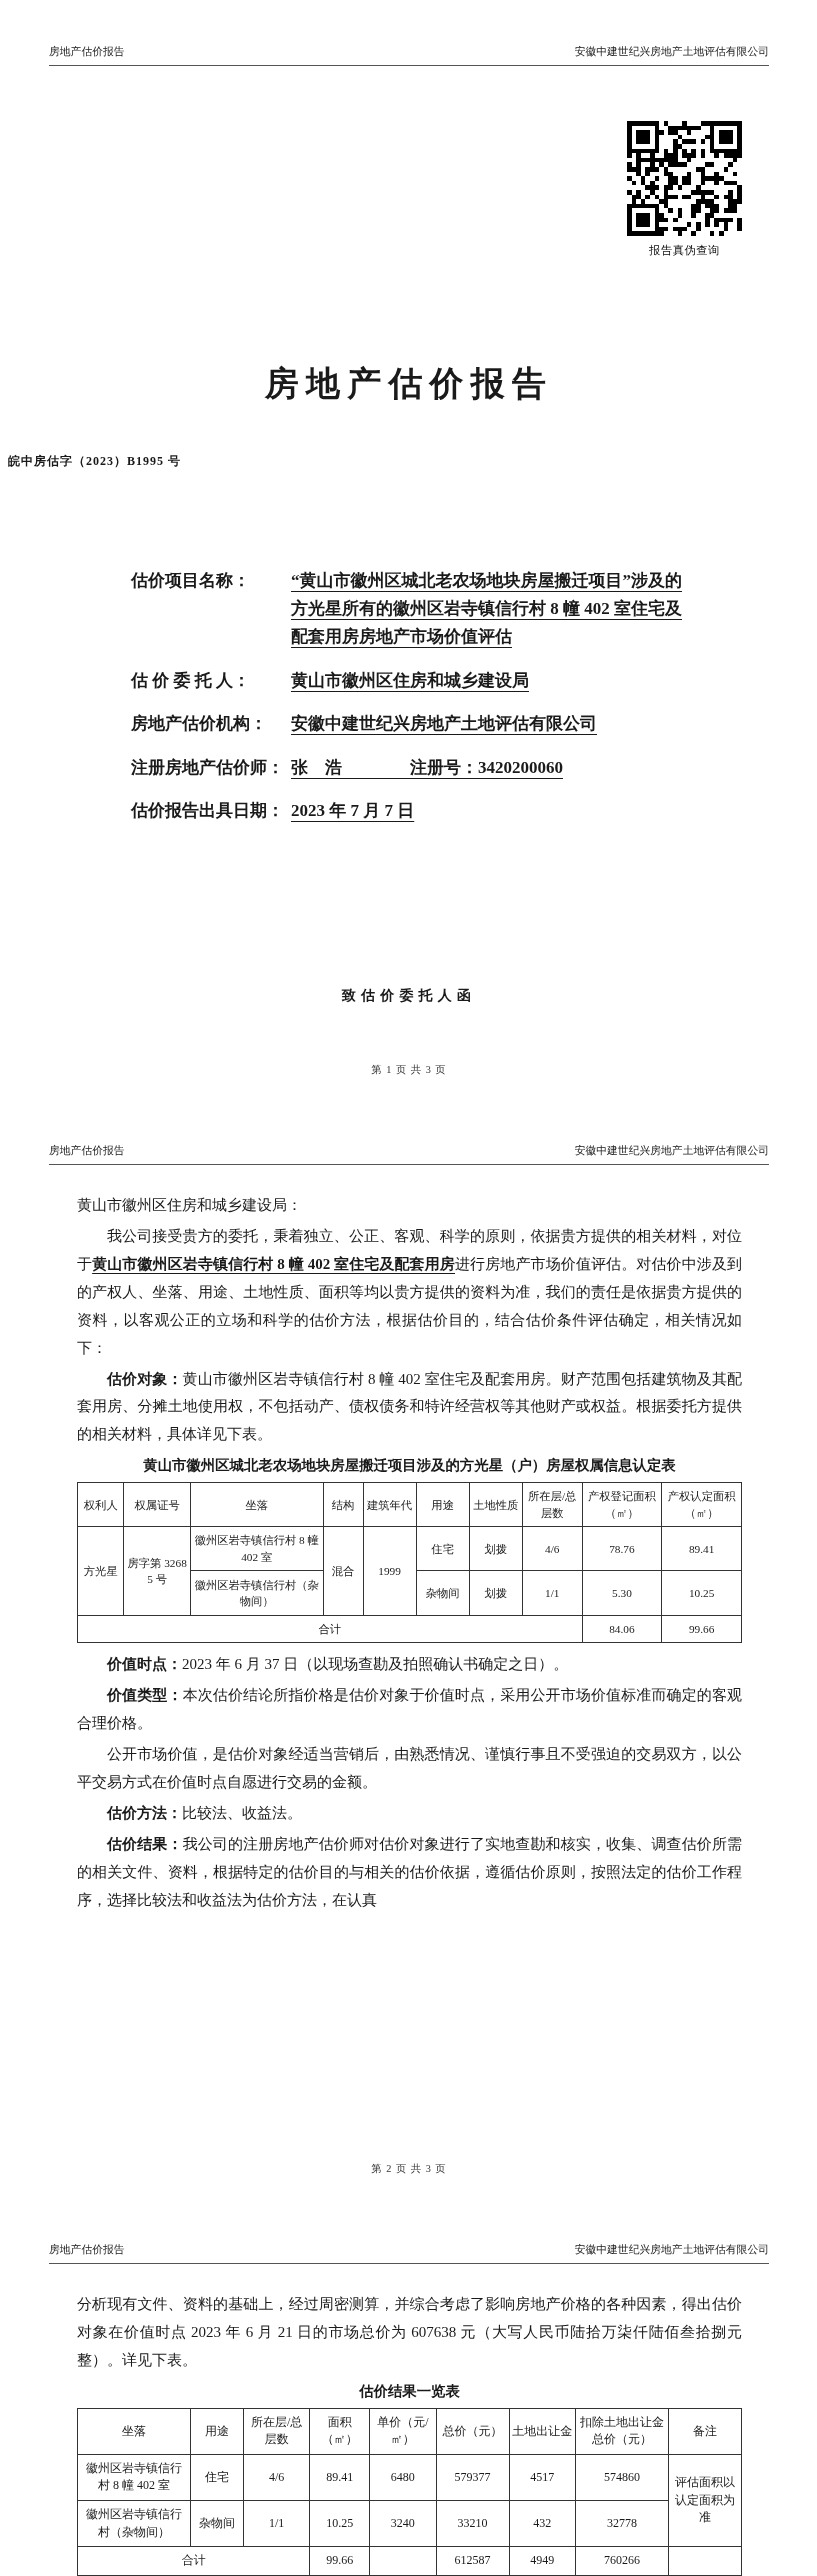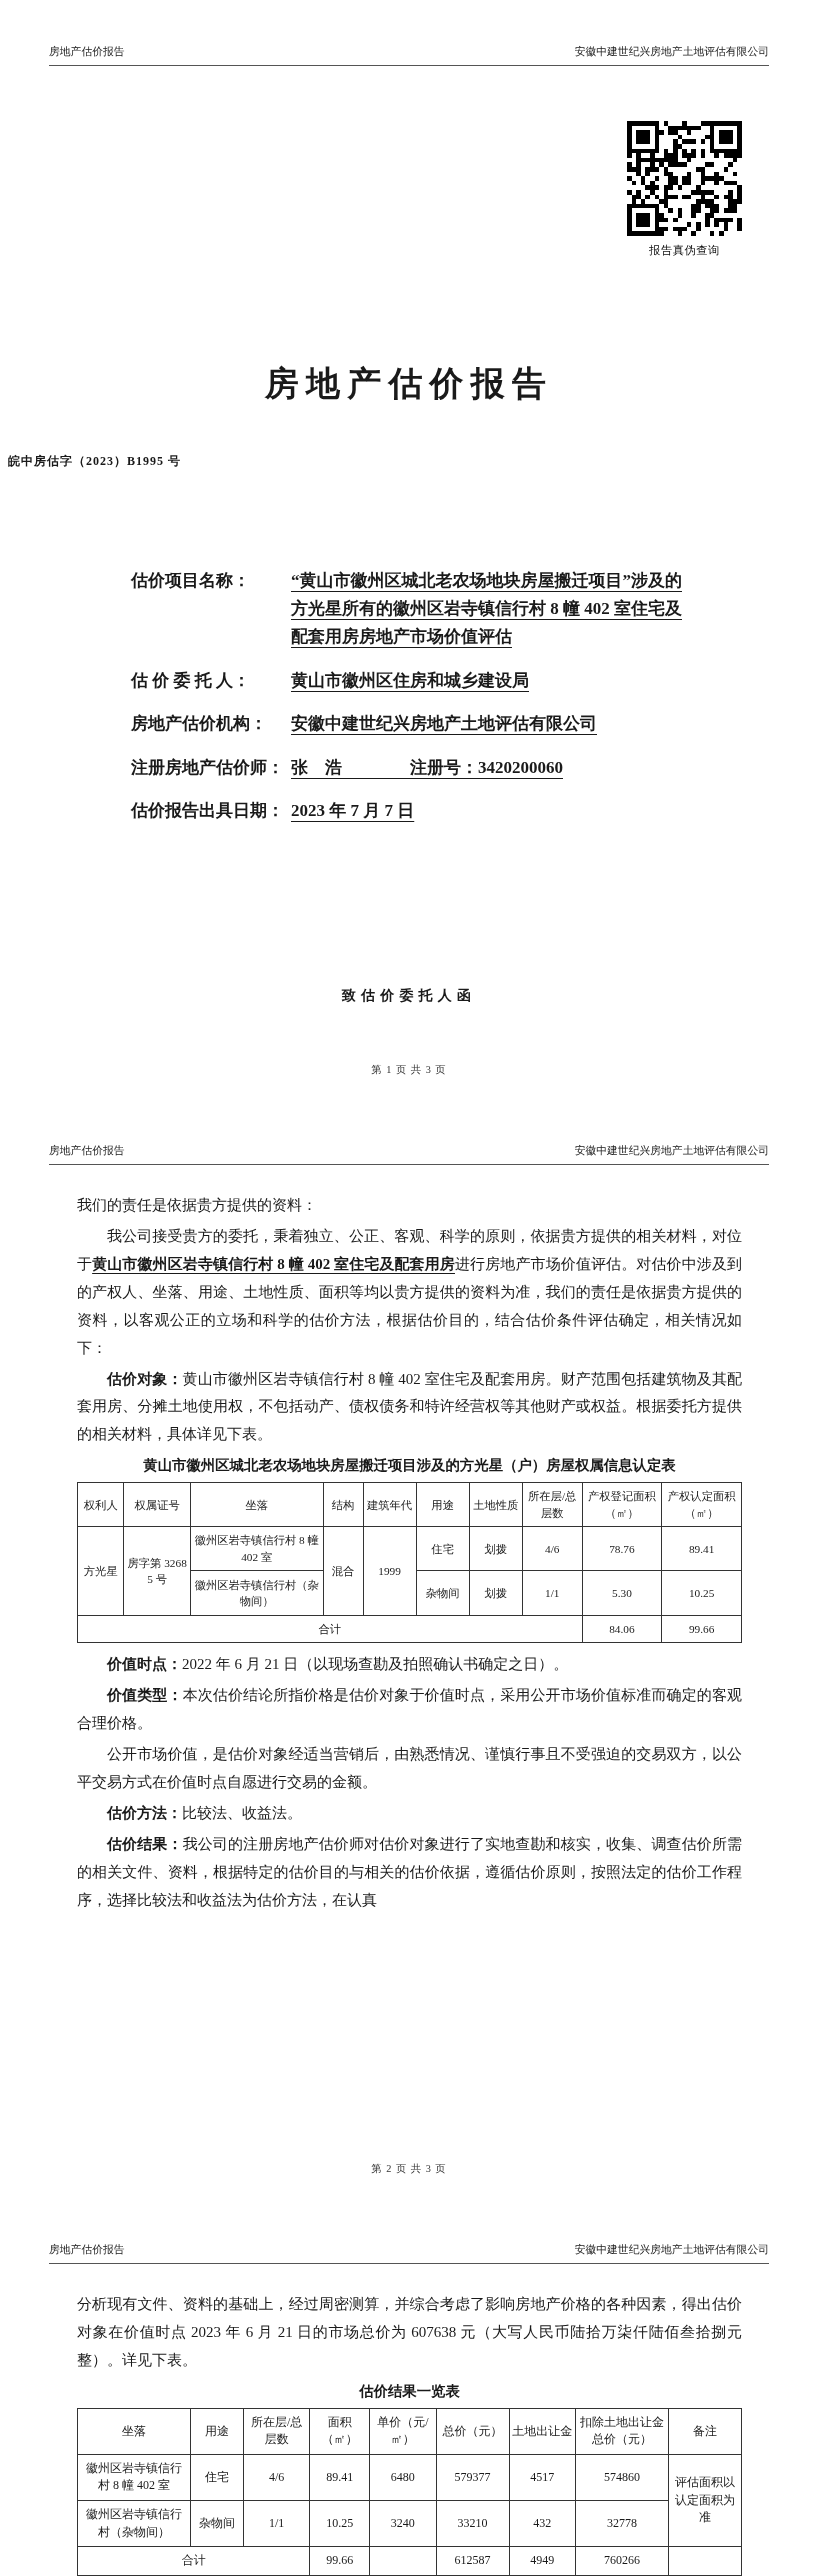--- a/index.html
+++ b/index.html
@@ -415,21 +415,21 @@
     <footer class="page-footer">第 1 页 共 3 页</footer>
   </section>
 
   <section class="page p2">
     <header class="page-header">
       <span>房地产估价报告</span>
       <span>安徽中建世纪兴房地产土地评估有限公司</span>
     </header>
 
     <div class="page-content">
-      <p class="salutation">我们的责任是依据贵方提供的资料：</p>
+      <p class="salutation">黄山市徽州区住房和城乡建设局：</p>
 
       <p class="para"><span>我公司接受贵方的委托，秉着独立、公正、客观、科学的原则，依据贵方提供的相关材料，对位于</span><span class="bold-ul">黄山市徽州区岩寺镇信行村 8 幢 402 室住宅及配套用房</span><span>进行房地产市场价值评估。对估价中涉及到的产权人、坐落、用途、土地性质、面积等均以贵方提供的资料为准，我们的责任是依据贵方提供的资料，以客观公正的立场和科学的估价方法，根据估价目的，结合估价条件评估确定，相关情况如下：</span></p>
 
 
       <p class="para"><span class="lead">估价对象：</span><span>黄山市徽州区岩寺镇信行村 8 幢 402 室住宅及配套用房。财产范围包括建筑物及其配套用房、分摊土地使用权，不包括动产、债权债务和特许经营权等其他财产或权益。根据委托方提供的相关材料，具体详见下表。</span></p>
 
       <p class="table-caption">黄山市徽州区城北老农场地块房屋搬迁项目涉及的方光星（户）房屋权属信息认定表</p>
 
       <table class="rights-table">
         <colgroup>
@@ -480,21 +480,21 @@
             <td>10.25</td>
           </tr>
           <tr>
             <td colspan="8">合计</td>
             <td>84.06</td>
             <td>99.66</td>
           </tr>
         </tbody>
       </table>
 
-      <p class="para"><span class="lead">价值时点：</span><span>2022 年 6 月 21 日（以现场查勘及拍照确认书确定之日）。</span></p>
+      <p class="para"><span class="lead">价值时点：</span><span>2023 年 6 月 37 日（以现场查勘及拍照确认书确定之日）。</span></p>
 
       <p class="para"><span class="lead">价值类型：</span><span>本次估价结论所指价格是估价对象于价值时点，采用公开市场价值标准而确定的客观合理价格。</span></p>
 
       <p class="para">公开市场价值，是估价对象经适当营销后，由熟悉情况、谨慎行事且不受强迫的交易双方，以公平交易方式在价值时点自愿进行交易的金额。</p>
 
       <p class="para"><span class="lead">估价方法：</span><span>比较法、收益法。</span></p>
 
       <p class="para"><span class="lead">估价结果：</span><span>我公司的注册房地产估价师对估价对象进行了实地查勘和核实，收集、调查估价所需的相关文件、资料，根据特定的估价目的与相关的估价依据，遵循估价原则，按照法定的估价工作程序，选择比较法和收益法为估价方法，在认真</span></p>
     </div>
 

